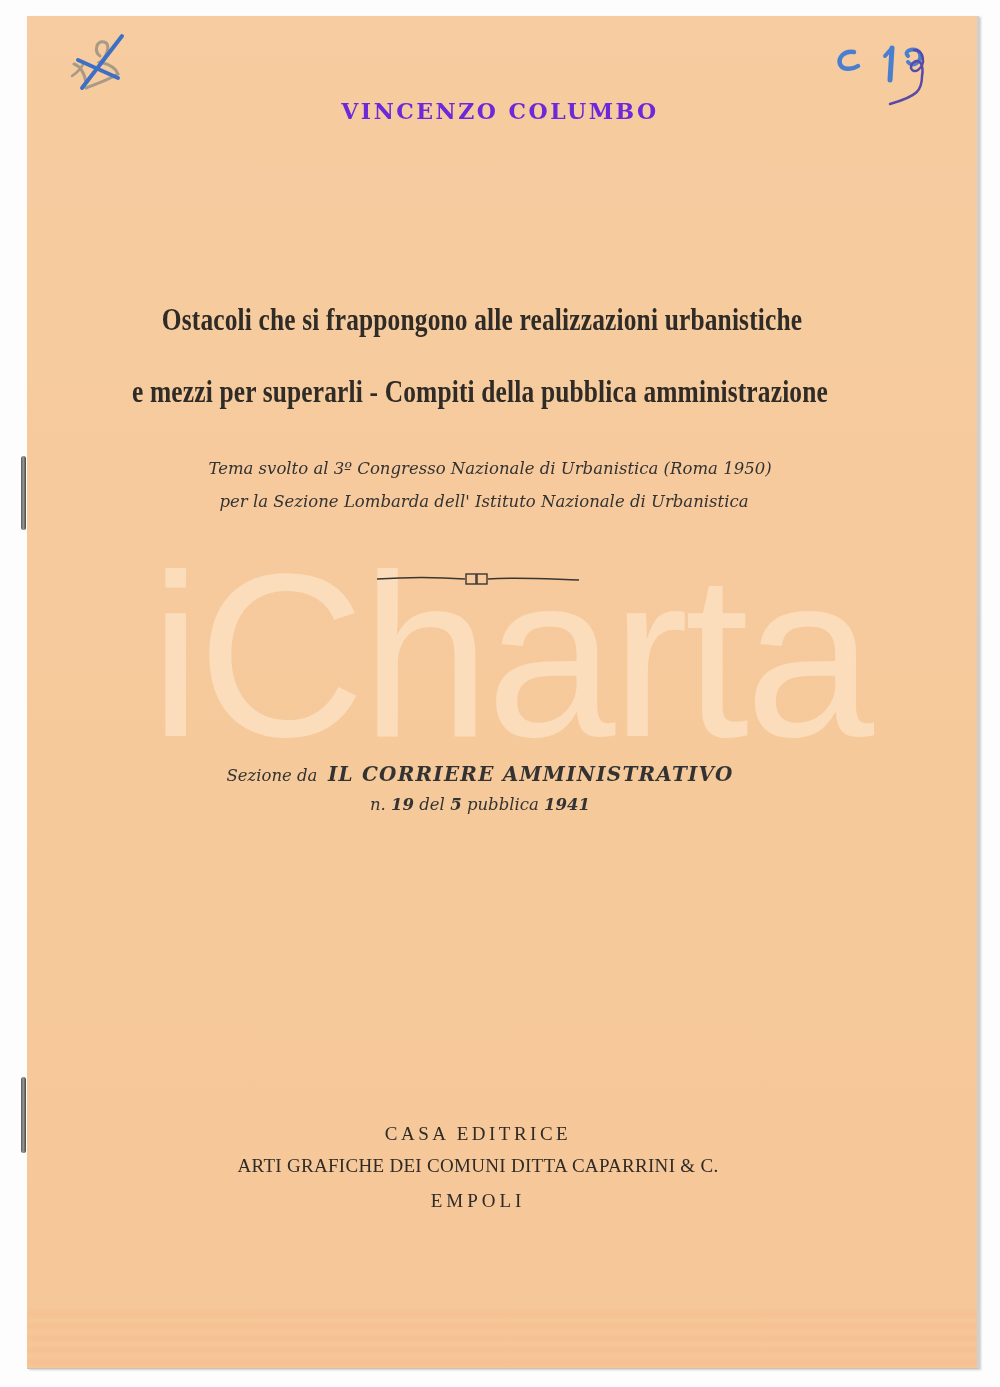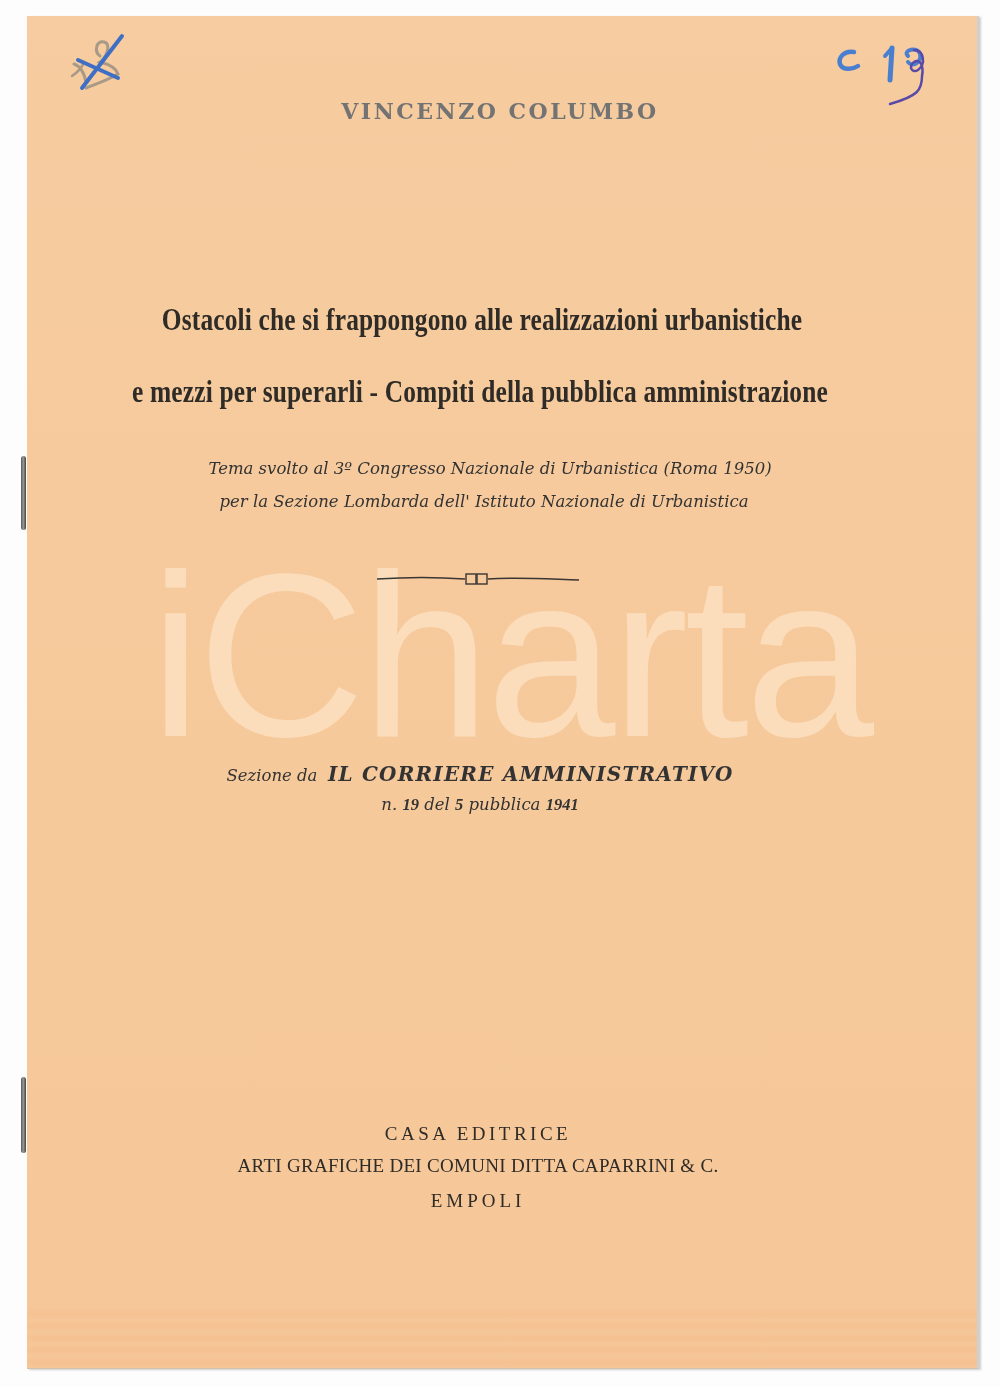--- a/index.html
+++ b/index.html
@@ -85,21 +85,21 @@
       width: 1000px;
       text-align: center;
       color: #2e2a26;
     }
     .author {
       top: 98px;
       font-family: "DejaVu Serif", serif;
       font-weight: bold;
       font-size: 22px;
       letter-spacing: 2.5px;
-      color: #737373;
+      color: #6d28d9;
     }
     .title-line {
       font-family: "Liberation Serif", serif;
       font-weight: bold;
       font-size: 31px;
       color: #2f2b27;
       transform: scaleX(0.82);
       transform-origin: center;
       letter-spacing: 0.2px;
     }
@@ -129,21 +129,21 @@
       font-size: 16.5px;
       color: #333;
     }
     .extract-1 { top: 762px; left: -20px; }
     .extract-1 .journal {
       font-weight: bold;
       letter-spacing: 1.2px;
       font-size: 20px;
     }
     .extract-2 { top: 795px; left: -20px; }
-    .extract-2 .bold { font-weight: bold; font-family: Liberation Serif, serif; }
+    .extract-2 .bold { font-weight: bold; }
 
     .publisher {
       font-family: "Liberation Serif", serif;
       font-size: 19px;
       color: #2f2b27;
     }
     .pub-1 { top: 1123px; left: -22px; letter-spacing: 3.5px; }
     .pub-2 { top: 1155px; left: -22px; letter-spacing: 0.3px; }
     .pub-3 { top: 1190px; left: -22px; letter-spacing: 4px; }
   </style>

